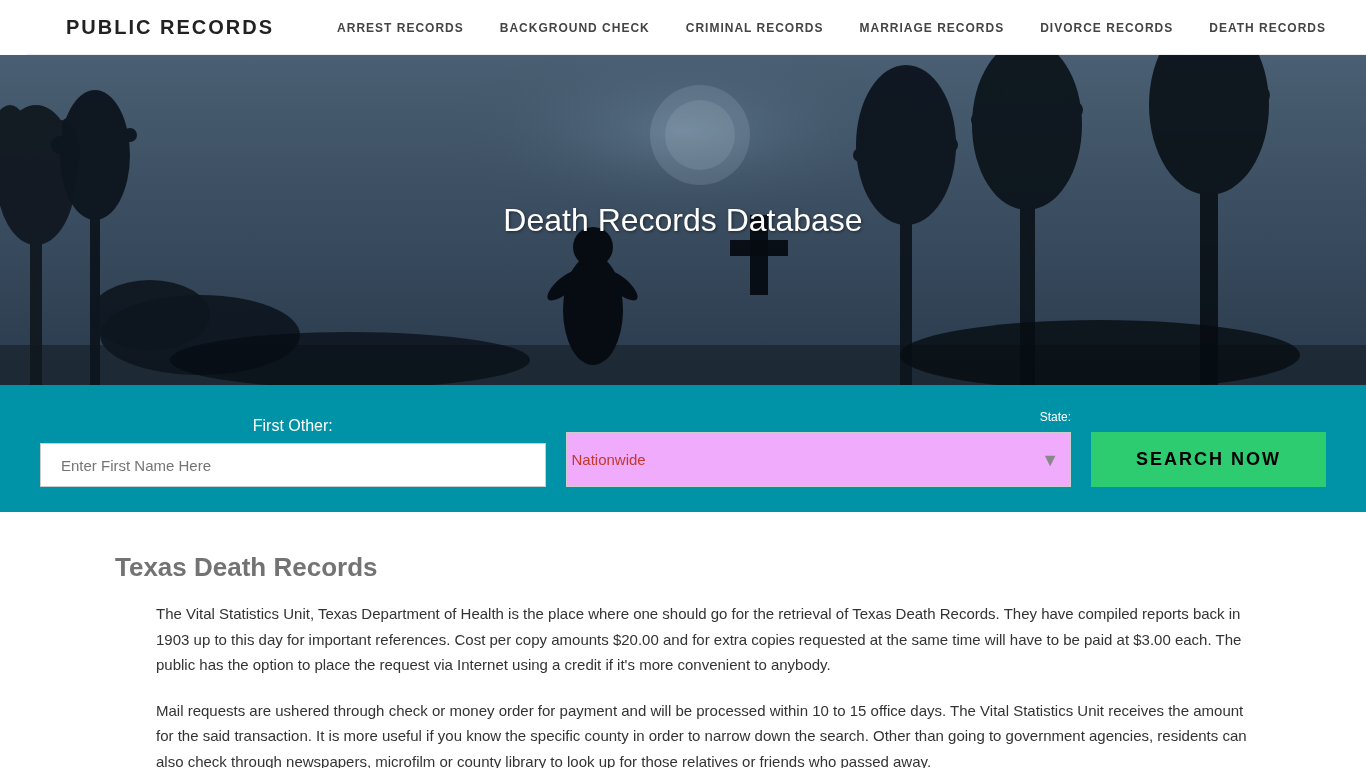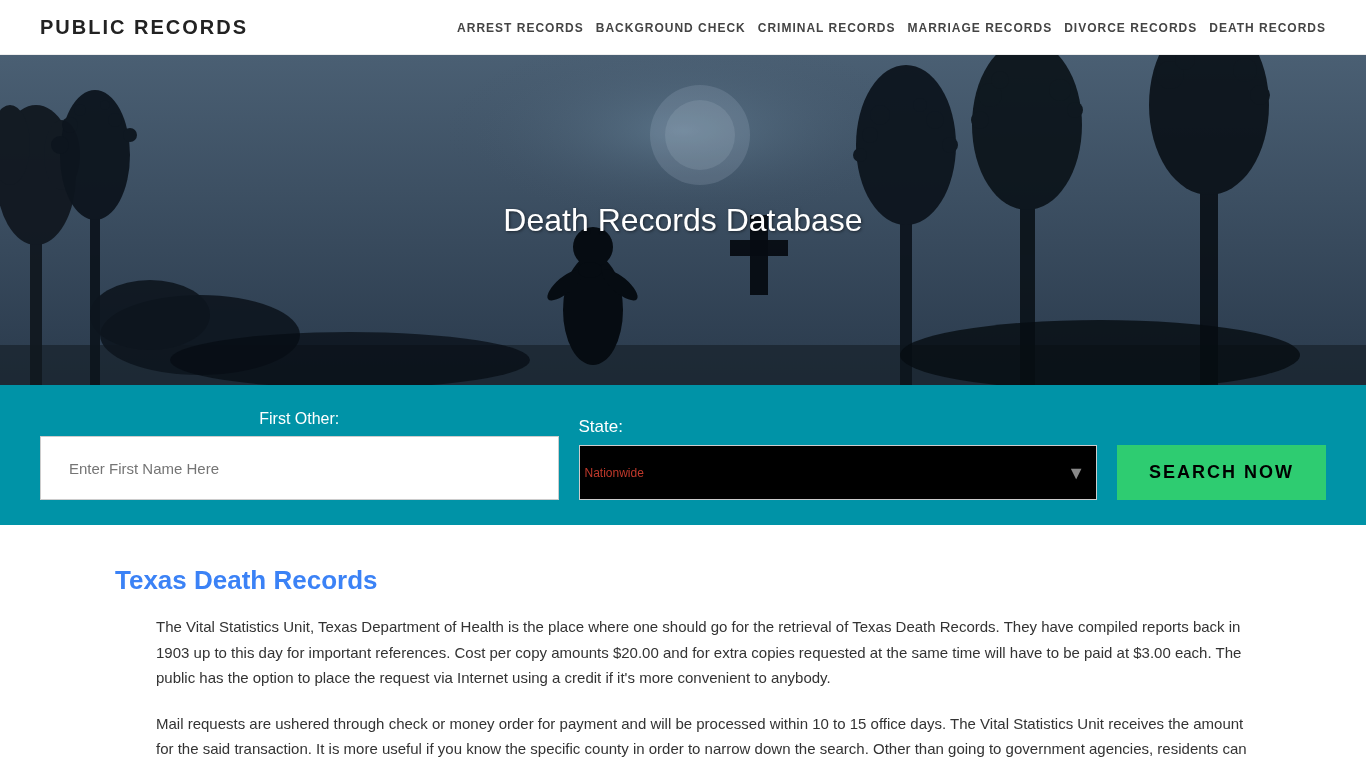--- a/index.html
+++ b/index.html
@@ -20,33 +20,34 @@
     .navbar {
       display: flex;
       align-items: center;
       justify-content: space-between;
       padding: 0 40px;
       height: 55px;
       background: #fff;
       border-bottom: 1px solid #eee;
       position: relative;
       z-index: 10;
+      margin-left: 26px;
     }
 
     .navbar-brand {
       font-size: 20px;
       font-weight: 900;
       letter-spacing: 2px;
       color: #222;
       text-transform: uppercase;
     }
 
     .navbar-links {
       display: flex;
-      gap: 12px;
+      gap: 36px;
       list-style: none;
       align-items: flex-end;
     }
 
     .navbar-links a {
       text-decoration: none;
       font-size: 12px;
       font-weight: 700;
       letter-spacing: 1px;
       color: #444;
@@ -107,76 +108,76 @@
 
     .search-field label {
       color: #fff;
       font-size: 16px;
       font-weight: 400;
       text-align: center;
     }
 
     .search-field input {
       width: 100%;
-      height: 64px;
-      padding: 0 28px;
+      height: 44px;
+      padding: 0 20px;
       border: 1px solid #ccc;
       font-size: 15px;
       color: #b91c1c;
       background: #fff;
       outline: none;
     }
 
     .state-field {
       display: flex;
       flex-direction: column;
       gap: 8px;
       flex: 1;
     }
 
     .state-field label {
       color: #fff;
-      font-size: 17px;
+      font-size: 12px;
       font-weight: 400;
-      text-align: left;
+      text-align: right;
     }
 
     .state-select-wrapper {
       position: relative;
       width: 100%;
       height: 55px;
     }
 
     .state-select-wrapper select {
       width: 100%;
       height: 100%;
       padding: 0 5px;
       border: 1px solid #ccc;
-      font-size: 12px;
+      font-size: 15px;
       color: #c0392b;
-      background: #000000;
+      background: #f0abfc;
       appearance: none;
       -webkit-appearance: none;
       outline: none;
       cursor: pointer;
     }
 
     .state-select-wrapper .chevron {
       position: absolute;
       right: 12px;
       top: 50%;
       transform: translateY(-50%);
       pointer-events: none;
       font-size: 18px;
       color: #888;
     }
 
     .search-btn {
       height: 55px;
-      padding: 0 32px;
+      padding: 0 45px;
       background: #2ecc71;
       border: none;
       color: #000;
       font-size: 18px;
       font-weight: 900;
       letter-spacing: 2px;
       text-transform: uppercase;
       cursor: pointer;
       white-space: nowrap;
       flex-shrink: 0;
@@ -184,21 +185,21 @@
 
     
     .content {
       padding: 40px 115px;
       background: #fff;
     }
 
     .content h1 {
       font-size: 26px;
       font-weight: 900;
-      color: #3b82f6;
+      color: #737373;
       margin-bottom: 18px;
     }
 
     .content p {
       font-size: 15px;
       line-height: 1.7;
       color: #333;
       margin-bottom: 20px;
       margin-left: 41px;
     }

